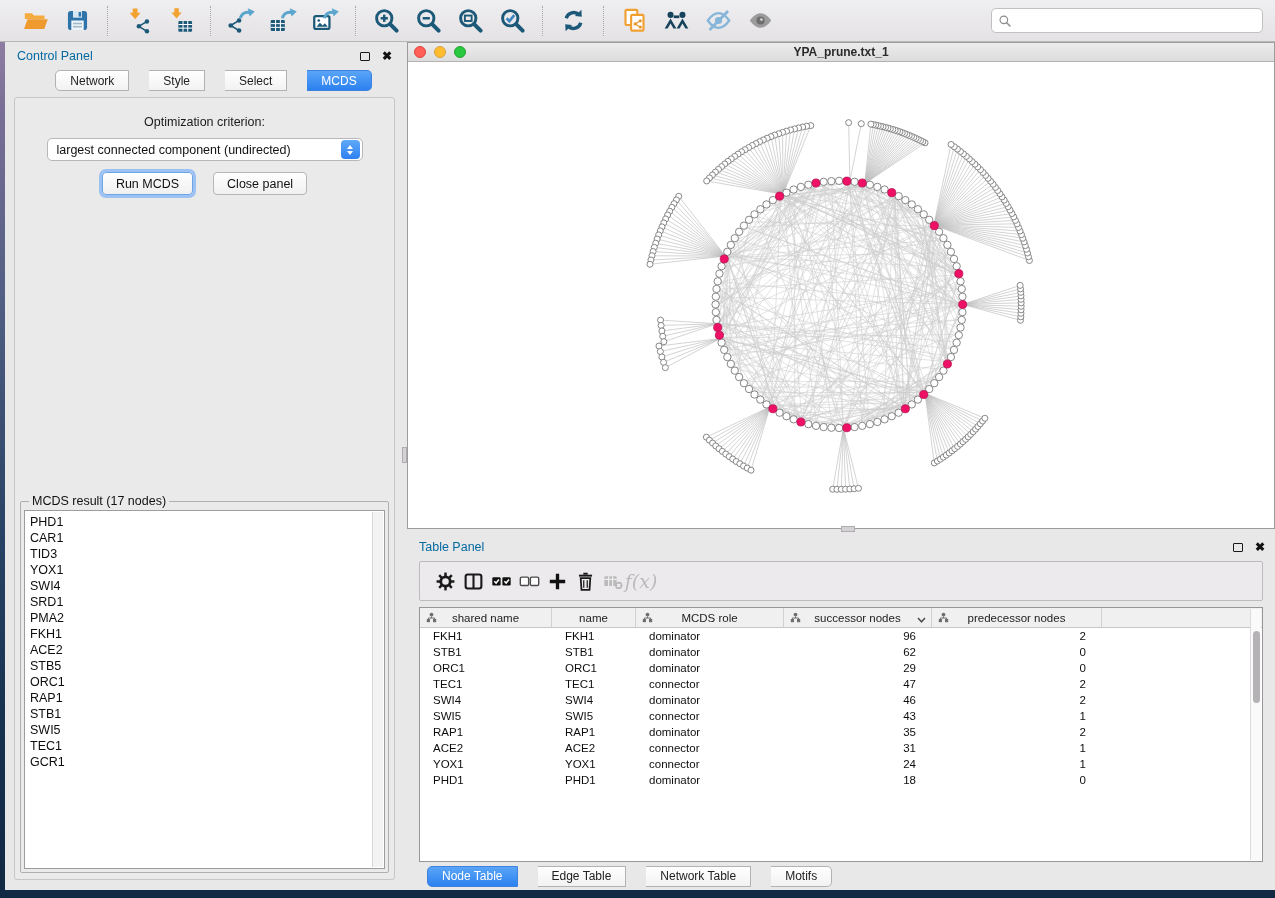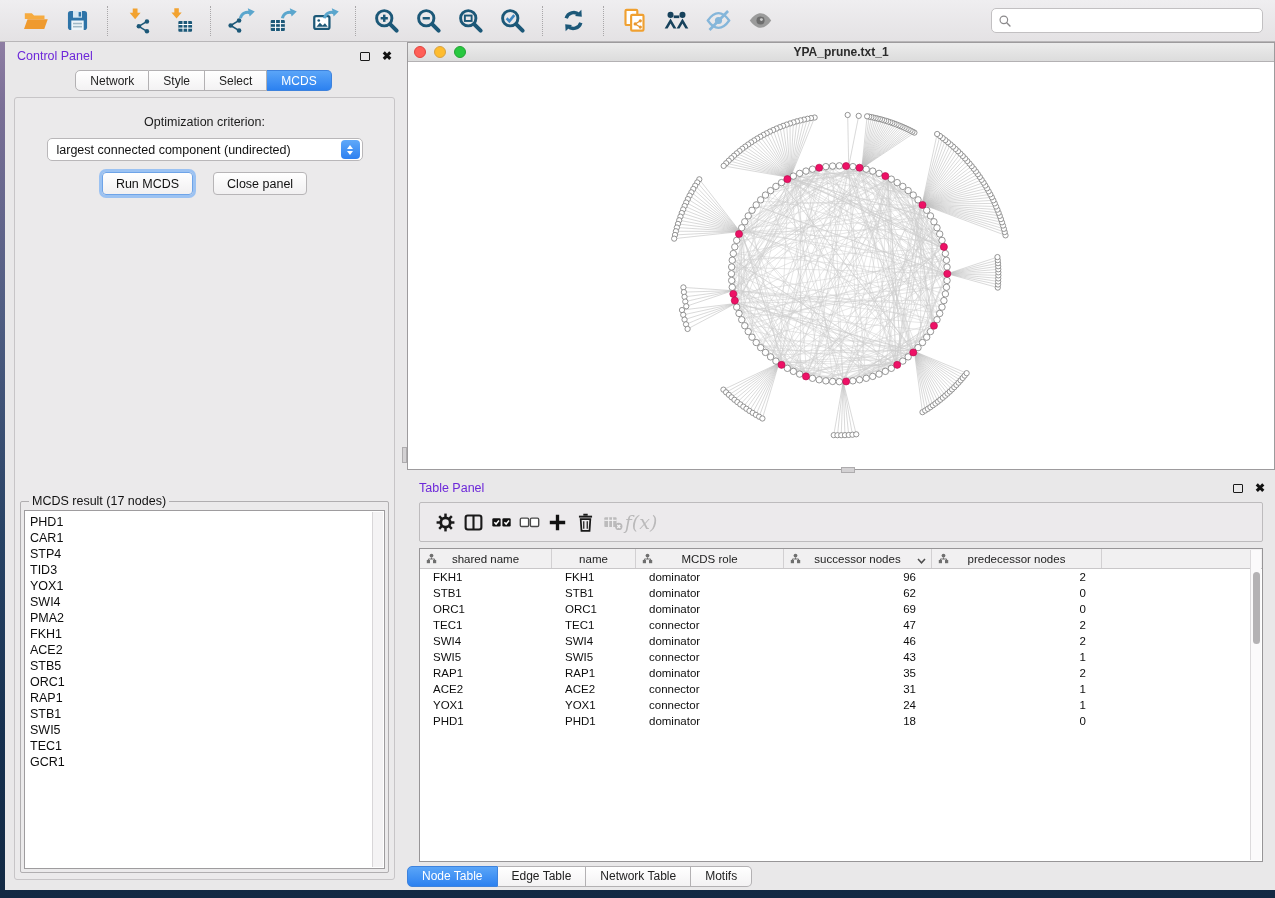--- a/index.html
+++ b/index.html
@@ -19,27 +19,27 @@
     display:flex; align-items:center; padding:0 6px; }
   .searchbox svg { width:14px; height:14px; flex:0 0 auto; }
   .searchbox input { border:none; outline:none; flex:1; height:20px; font-size:12px; margin-left:4px; background:transparent; }
 
   
   .mainrow { flex:1; display:flex; min-height:0; }
 
   
   .cpanel { width:397px; flex:0 0 auto; display:flex; flex-direction:column; background:#e9e8e9; }
   .panel-titlerow { height:26px; display:flex; align-items:center; padding:2px 10px 0 12px; flex:0 0 auto; }
-  .panel-title { font-size:12.5px; color:#6d28d9; }
+  .panel-title { font-size:12.5px; color:#0369a1; }
   .pt-spacer { flex:1; }
   .float-ico { width:10px; height:9px; border:1.6px solid #1a1a1a; border-radius:1px; margin-right:12px; }
   .close-ico { font-size:12px; font-weight:bold; color:#111; line-height:10px; }
   .seg-tabs { display:flex; justify-content:center; margin:2px 0 4px; flex:0 0 auto; }
   .seg { height:21px; display:flex; align-items:center; justify-content:center; padding:8px 14px; font-size:12px; color:#222;
-    background:linear-gradient(#ffffff,#f3f2f3); border:1px solid #b3b1b3; border-left:none; }
+    background:linear-gradient(#ffffff,#f3f2f3); border:1px solid #b3b1b3; border-left:none;margin-left:20px; }
   .seg:first-child { border-left:1px solid #b3b1b3; border-radius:5px 0 0 5px; }
   .seg:last-child { border-radius:0 5px 5px 0; }
   .seg.sel { background:linear-gradient(#5aa5f8,#2c81f0); color:#fff; border-color:#3d82dd; }
   .recessed { flex:1; margin:2px 7px 10px 9px; border:1px solid #c7c5c7; border-radius:3px; background:#ebeaeb;
     display:flex; flex-direction:column; min-height:0; }
   .opt-label { text-align:center; font-size:12.5px; color:#1a1a1a; margin-top:17px; }
   .selectbox { margin:9px auto 0; width:316px; height:23px; background:#fff; border:1px solid #b9b7b9; border-radius:5px;
     display:flex; align-items:center; position:relative; }
   .selectbox .val { flex:1; font-size:12.5px; color:#111; padding-left:9px; white-space:nowrap; }
   .stepper { width:19px; height:19px; margin-right:2px; border-radius:4px; background:linear-gradient(#60a9f9,#2d80f0);
@@ -58,21 +58,21 @@
   .mcds-list ul { list-style:none; padding:3px 0 0 5px; }
   .mcds-list li { font-size:12.5px; line-height:16px; color:#0d0d0d; }
   .mcds-scroll { position:absolute; top:1px; right:1px; bottom:1px; width:11px; background:#f4f3f4; border-left:1px solid #d8d6d8; }
 
   
   .v-gutter { width:5px; flex:0 0 auto; position:relative; background:#e9e8e9; }
   .v-gutter .handle { position:absolute; left:0; top:405px; width:5px; height:16px; background:#d3d1d3; border:1px solid #aeacae; }
 
   
   .rightcol { flex:1; display:flex; flex-direction:column; min-width:0; }
-  .netwin { height:428px; flex:0 0 auto; display:flex; flex-direction:column; border:1px solid #9d9b9d; background:#fff; }
+  .netwin { height:487px; flex:0 0 auto; display:flex; flex-direction:column; border:1px solid #9d9b9d; background:#fff; }
   .net-titlebar { height:19px; background:linear-gradient(#ececec,#dcdcdc); border-bottom:1px solid #b3b1b3;
     display:flex; align-items:center; padding:0 6px; position:relative; flex:0 0 auto; }
   .light { width:12px; height:12px; border-radius:50%; margin-right:8px; }
   .light.red { background:#ff5f57; border:0.5px solid #e0443e; }
   .light.yellow { background:#febc2e; border:0.5px solid #d6a243; }
   .light.green { background:#28c840; border:0.5px solid #24a334; }
   .net-title { position:absolute; left:0; right:0; text-align:center; font-size:12px; font-weight:bold; color:#2b2b2b; }
   .net-canvas { flex:1; background:#fff; min-height:0; }
   .net-canvas svg { display:block; width:100%; height:100%; }
   .h-gutter { height:4px; position:relative; background:#e9e8e9; }
@@ -319,24 +319,24 @@
             <div class="macbtn focus">Run MCDS</div>
             <div class="macbtn">Close panel</div>
           </div>
           <div class="cp-spacer"></div>
           <div class="mcds-fieldset">
             <span class="mcds-legend">MCDS result (17 nodes)</span>
             <div class="mcds-list">
               <ul id="mcds-items">
                   <li>PHD1</li>
                   <li>CAR1</li>
-                  <li>STP4</li>
                   <li>TID3</li>
                   <li>YOX1</li>
                   <li>SWI4</li>
+                  <li>SRD1</li>
                   <li>PMA2</li>
                   <li>FKH1</li>
                   <li>ACE2</li>
                   <li>STB5</li>
                   <li>ORC1</li>
                   <li>RAP1</li>
                   <li>STB1</li>
                   <li>SWI5</li>
                   <li>TEC1</li>
                   <li>GCR1</li>
@@ -1300,21 +1300,21 @@
                   <div class="td l" style="width: 132px;">STB1</div>
                   <div class="td l" style="width: 84px;">STB1</div>
                   <div class="td l" style="width: 148px;">dominator</div>
                   <div class="td r" style="width: 148px;">62</div>
                   <div class="td r" style="width: 170px;">0</div>
                 </div>
                 <div class="trow">
                   <div class="td l" style="width: 132px;">ORC1</div>
                   <div class="td l" style="width: 84px;">ORC1</div>
                   <div class="td l" style="width: 148px;">dominator</div>
-                  <div class="td r" style="width: 148px;">69</div>
+                  <div class="td r" style="width: 148px;">29</div>
                   <div class="td r" style="width: 170px;">0</div>
                 </div>
                 <div class="trow">
                   <div class="td l" style="width: 132px;">TEC1</div>
                   <div class="td l" style="width: 84px;">TEC1</div>
                   <div class="td l" style="width: 148px;">connector</div>
                   <div class="td r" style="width: 148px;">47</div>
                   <div class="td r" style="width: 170px;">2</div>
                 </div>
                 <div class="trow">

